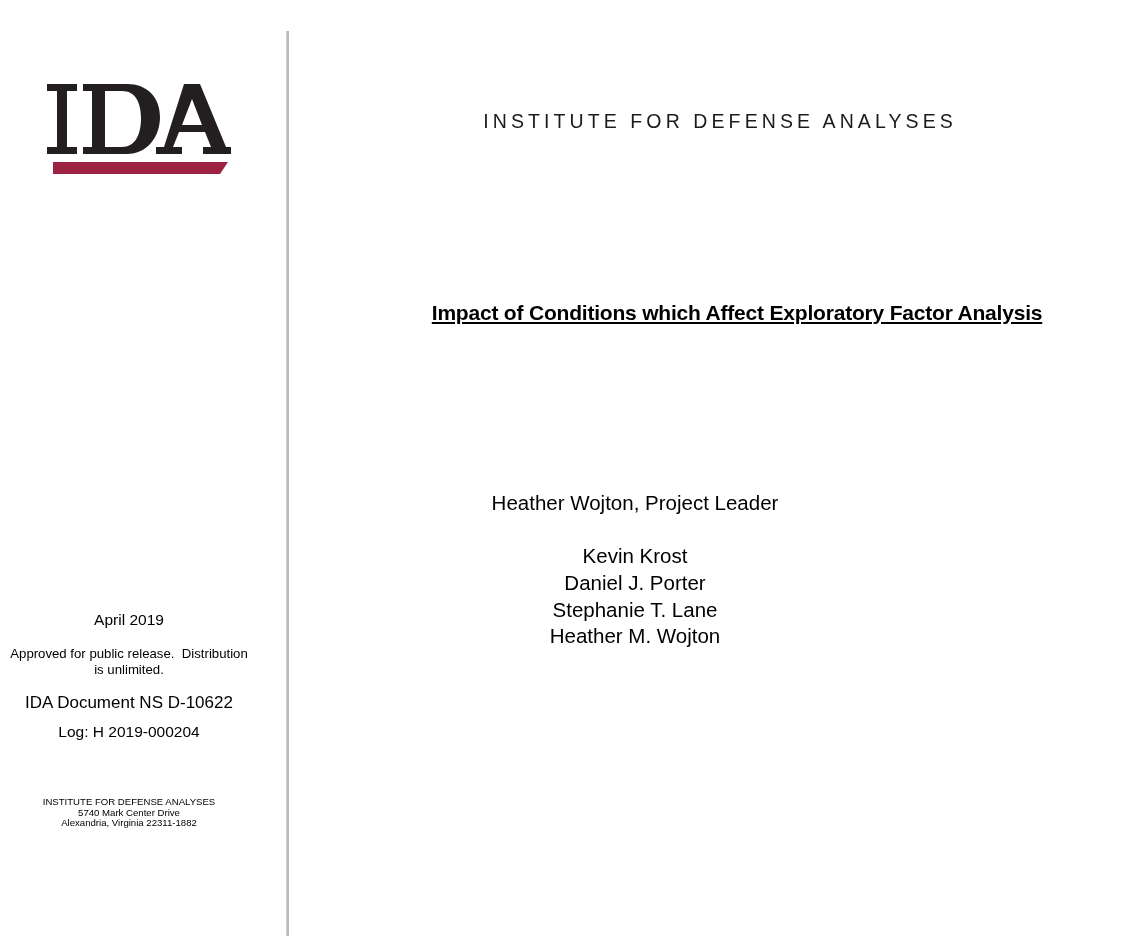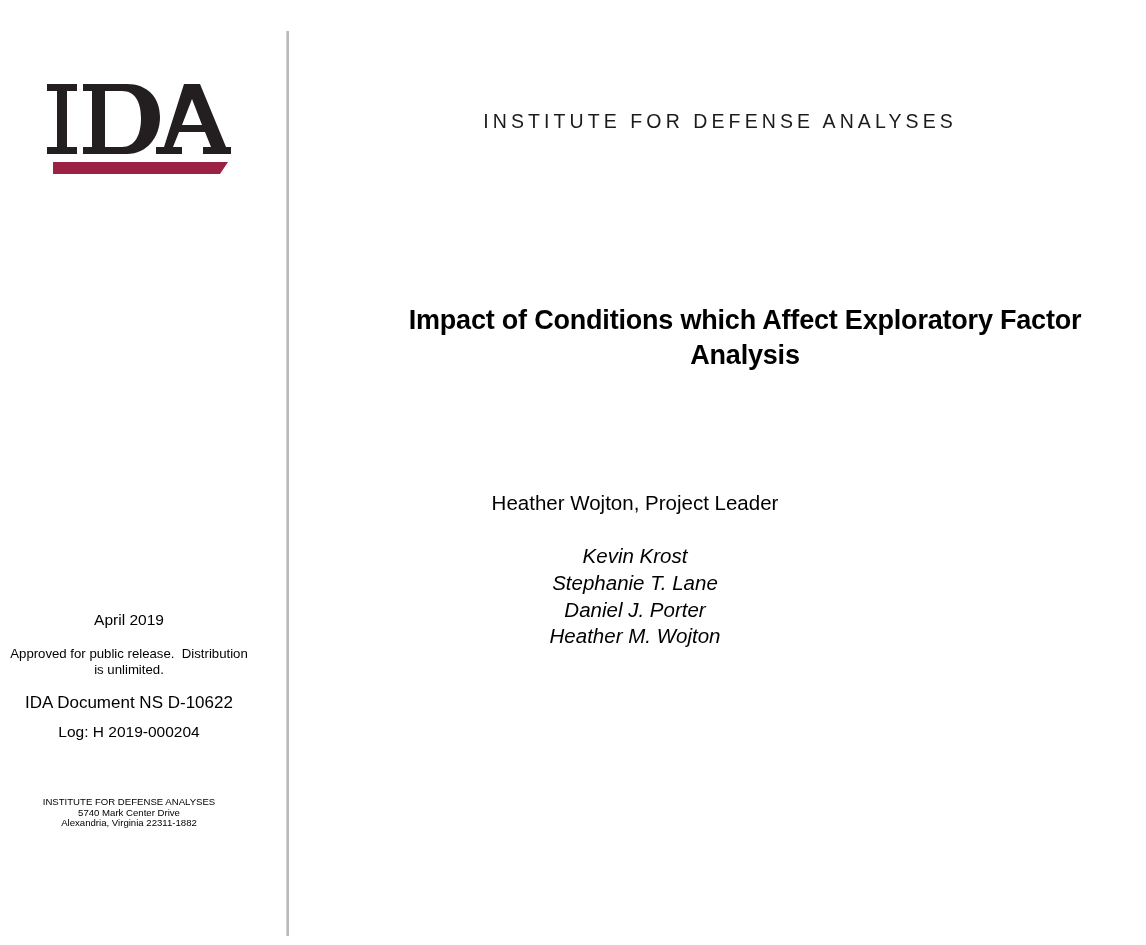--- a/index.html
+++ b/index.html
@@ -113,44 +113,44 @@
     color: #1b1b1b;
     text-indent: 4.1px;
   }
 
   .doc-title {
     position: absolute;
     left: 58px;
     top: 291px;
     width: 770px;
     text-align: center;
-    font-size: 27px;
+    font-size: 21px;
     line-height: 35px;
     font-weight: bold;
     letter-spacing: -0.2px;
-    margin: 12px;
+    margin: 4px;
+    text-decoration: underline;
   }
 
   .authors {
     position: absolute;
     left: 0;
     top: 489px;
     width: 690px;
     text-align: center;
   }
   .author-lead {
     font-size: 20.5px;
     line-height: 27px;
     margin: 0;
   }
   .author-list {
     margin: 27px 0 16px 0;
     padding: 0;
     list-style: none;
-    font-style: italic;
   }
   .author-list li {
     font-size: 20.5px;
     line-height: 26.8px;
   }
 </style>
 </head>
 <body>
 
 <div class="left-col">
@@ -190,19 +190,19 @@
 <div class="main-col">
 
   <div class="org-header">INSTITUTE FOR DEFENSE ANALYSES</div>
 
   <h1 class="doc-title">Impact of Conditions which Affect Exploratory Factor Analysis</h1>
 
   <div class="authors">
     <p class="author-lead">Heather Wojton, Project Leader</p>
     <ul class="author-list">
       <li>Kevin Krost</li>
+      <li>Daniel J. Porter</li>
       <li>Stephanie T. Lane</li>
-      <li>Daniel J. Porter</li>
       <li>Heather M. Wojton</li>
     </ul>
   </div>
 
 </div>
 
 </body></html>

